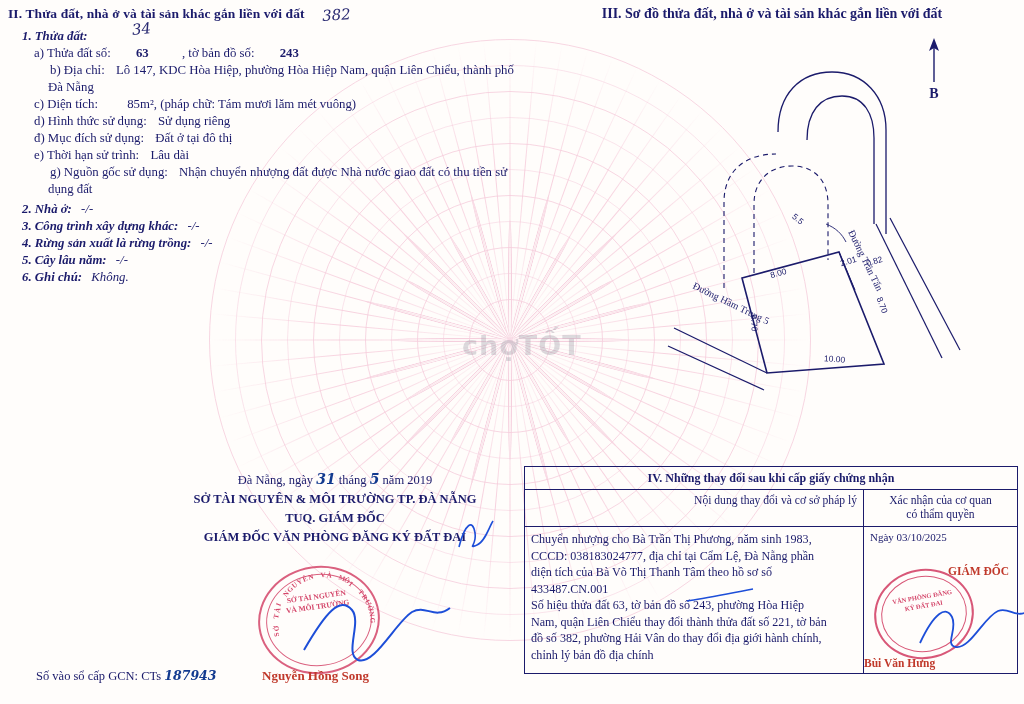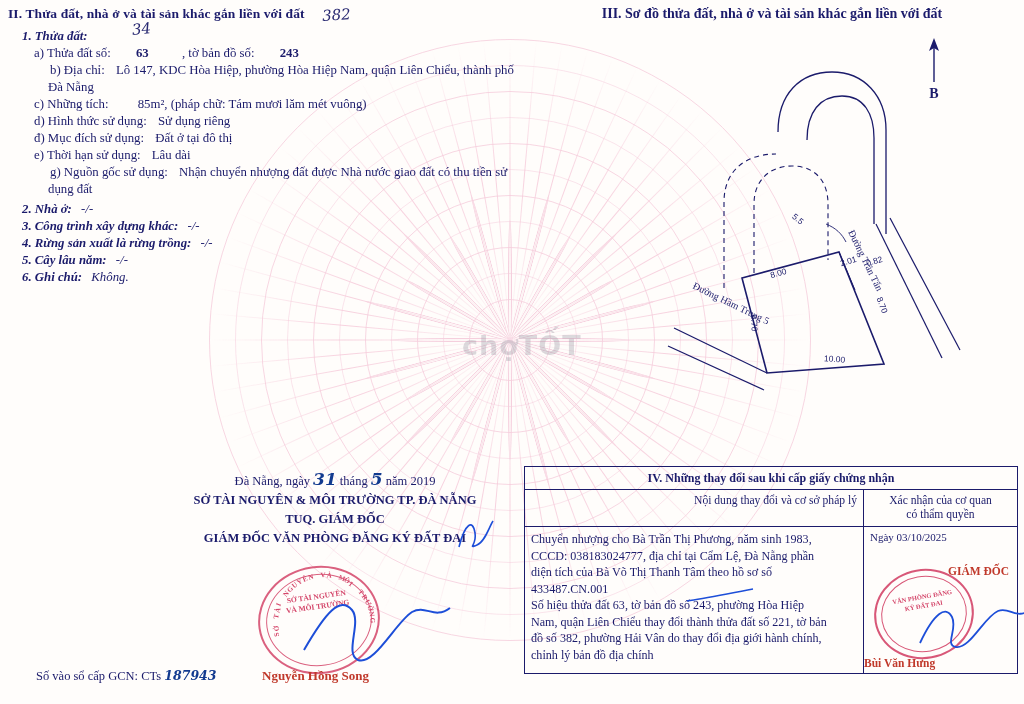--- a/index.html
+++ b/index.html
@@ -177,21 +177,21 @@
     text-align: center;
     font-size: 12.5px;
     line-height: 19px;
   }
   .sig-block .b { font-weight: bold; }
   .hw-date {
     color: #123a8f;
     font-family: "DejaVu Serif", serif;
     font-style: italic;
     font-weight: 700;
-    font-size: 17px;
+    font-size: 14px;
     text-align: right;
   }
   .signer-name {
     position: absolute;
     left: 262px;
     top: 668px;
     color: #c0392b;
     font-weight: bold;
     font-size: 13px;
     font-family: "Liberation Serif", serif;
@@ -519,36 +519,36 @@
       <span class="lbl-num" style="margin-left:22px">243</span>
     </div>
 
     <div class="item ind wrap">
       <span>b) Địa chỉ:</span>
       <span style="margin-left:8px">Lô 147, KDC Hòa Hiệp, phường Hòa Hiệp Nam, quận Liên Chiểu, thành phố</span>
     </div>
     <div class="item ind" style="margin-left:40px">Đà Nẵng</div>
 
     <div class="item ind">
-      <span>c) Những tích:</span>
+      <span>c) Diện tích:</span>
       <span style="margin-left:26px">85m², (pháp chữ: Tám mươi lăm mét vuông)</span>
     </div>
 
     <div class="item ind">
       <span>d) Hình thức sử dụng:</span>
       <span style="margin-left:8px">Sử dụng riêng</span>
     </div>
 
     <div class="item ind">
       <span>đ) Mục đích sử dụng:</span>
       <span style="margin-left:8px">Đất ở tại đô thị</span>
     </div>
 
     <div class="item ind">
-      <span>e) Thời hạn sử dụng:</span>
+      <span>e) Thời hạn sử trình:</span>
       <span style="margin-left:8px">Lâu dài</span>
     </div>
 
     <div class="item ind wrap">
       <span>g) Nguồn gốc sử dụng:</span>
       <span style="margin-left:8px">Nhận chuyển nhượng đất được Nhà nước giao đất có thu tiền sử</span>
     </div>
     <div class="item ind" style="margin-left:40px">dụng đất</div>
 
     <div class="item bolditalic" style="margin-top:3px">

